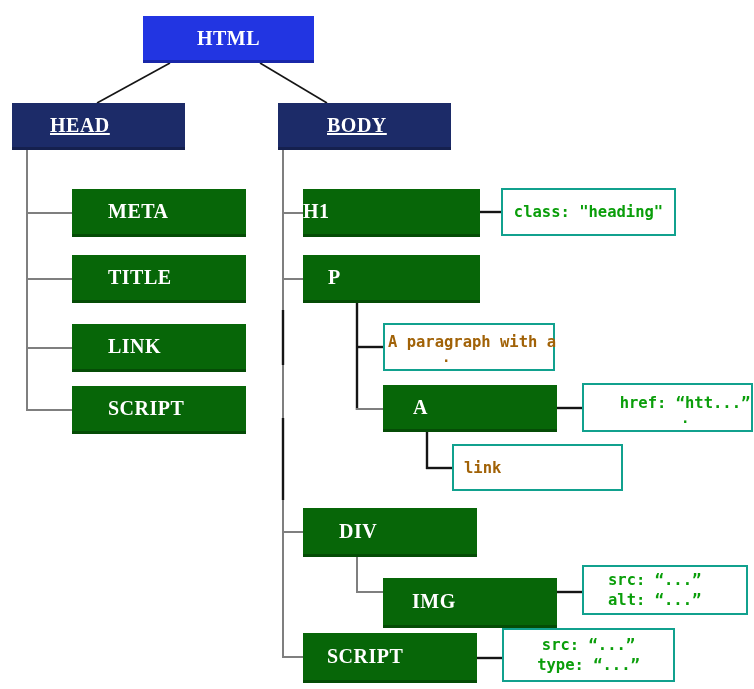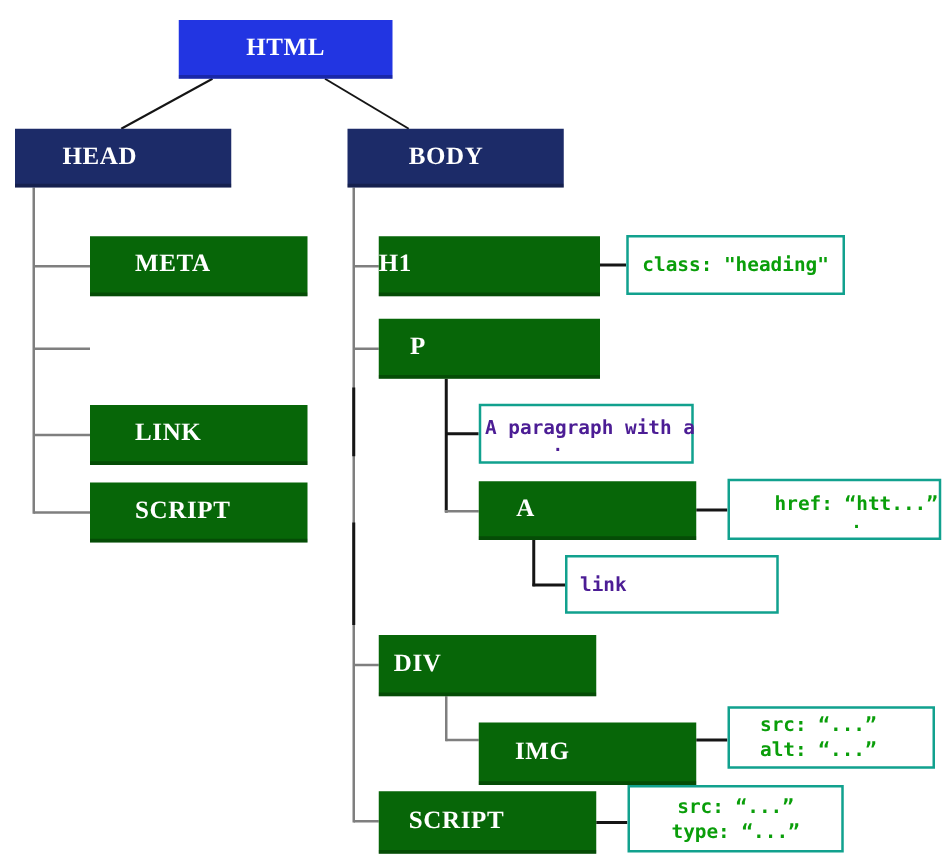--- a/index.html
+++ b/index.html
@@ -7,31 +7,31 @@
     position:relative;width:754px;height:689px;background:#ffffff;
     font-family:"Liberation Serif",serif;overflow:hidden;
   }
   #edges{position:absolute;left:0;top:0;z-index:0;}
   .node{
     position:absolute;z-index:1;display:flex;align-items:center;
     color:#ffffff;font-weight:bold;font-size:20px;letter-spacing:0.5px;
     border-bottom:3px solid rgba(0,0,0,0.25);box-sizing:border-box;
   }
   .node.root{background:var(--root-blue,#2235e2);justify-content:center;}
-  .node.branch{background:var(--branch-navy,#1c2b68);}
+  .node.branch{background:var(--branch-navy,#1c2b68);text-decoration:underline;}
   .node.leaf{background:var(--element-green,#076608);}
   .ann{
     position:absolute;z-index:1;background:#ffffff;box-sizing:border-box;
     border:2px solid var(--annotation-border-teal,#11a18e);
     font-family:"DejaVu Sans Mono",monospace;font-weight:bold;font-size:15.5px;
     display:flex;flex-direction:column;justify-content:center;line-height:20px;
   }
   .ann .ln{display:block;white-space:pre;}
   .ann.green{color:var(--annotation-text-green,#0a9e0a);}
-  .ann.black{color:#4c1d95;}
+  .ann.black{color:#a16207;}
   .center .ln{text-align:center;}
   
   #ann-p-text .ln1{padding-left:3px;}
   #ann-p-text .ln2{padding-left:57px;font-size:14px;line-height:10px;}
   #ann-a-href .ln2{padding-left:62px;font-size:14px;line-height:10px;text-align:left;}
   #ann-a-text .ln1{padding-left:10px;}
   #ann-img-attrs .ln{padding-left:24px;}
 </style>
 </head>
 <body>
@@ -79,37 +79,40 @@
   <div class="node branch" style="left:12px;top:103px;width:173px;height:47px;padding-left:38px;">
     <span>HEAD</span>
   </div>
   <div class="node branch" style="left:278px;top:103px;width:173px;height:47px;padding-left:49px;">
     <span>BODY</span>
   </div>
 
   <div class="node leaf" style="left:72px;top:189px;width:174px;height:48px;padding-left:36px;text-align:right;">
     <span>META</span>
   </div>
+  <div class="node leaf" style="left:72px;top:255px;width:174px;height:48px;padding-left:36px;">
+    <span>TITLE</span>
+  </div>
   <div class="node leaf" style="left:72px;top:324px;width:174px;height:48px;padding-left:36px;">
     <span>LINK</span>
   </div>
   <div class="node leaf" style="left:72px;top:386px;width:174px;height:48px;padding-left:36px;">
     <span>SCRIPT</span>
   </div>
 
   <div class="node leaf" style="left:303px;top:189px;width:177px;height:48px;">
     <span>H1</span>
   </div>
   <div class="node leaf" style="left:303px;top:255px;width:177px;height:48px;padding-left:25px;">
     <span>P</span>
   </div>
   <div class="node leaf" style="left:383px;top:385px;width:174px;height:47px;padding-left:30px;">
     <span>A</span>
   </div>
-  <div class="node leaf" style="left:303px;top:508px;width:174px;height:49px;padding-left:12px;">
+  <div class="node leaf" style="left:303px;top:508px;width:174px;height:49px;padding-left:36px;">
     <span>DIV</span>
   </div>
   <div class="node leaf" style="left:383px;top:567px;width:174px;height:50px;padding-left:29px;margin-top:11px;">
     <span>IMG</span>
   </div>
   <div class="node leaf" style="left:303px;top:633px;width:174px;height:50px;padding-left:24px;">
     <span>SCRIPT</span>
   </div>
 
   <div class="ann green center" id="ann-h1-class" style="left:501px;top:188px;width:175px;height:48px;">

